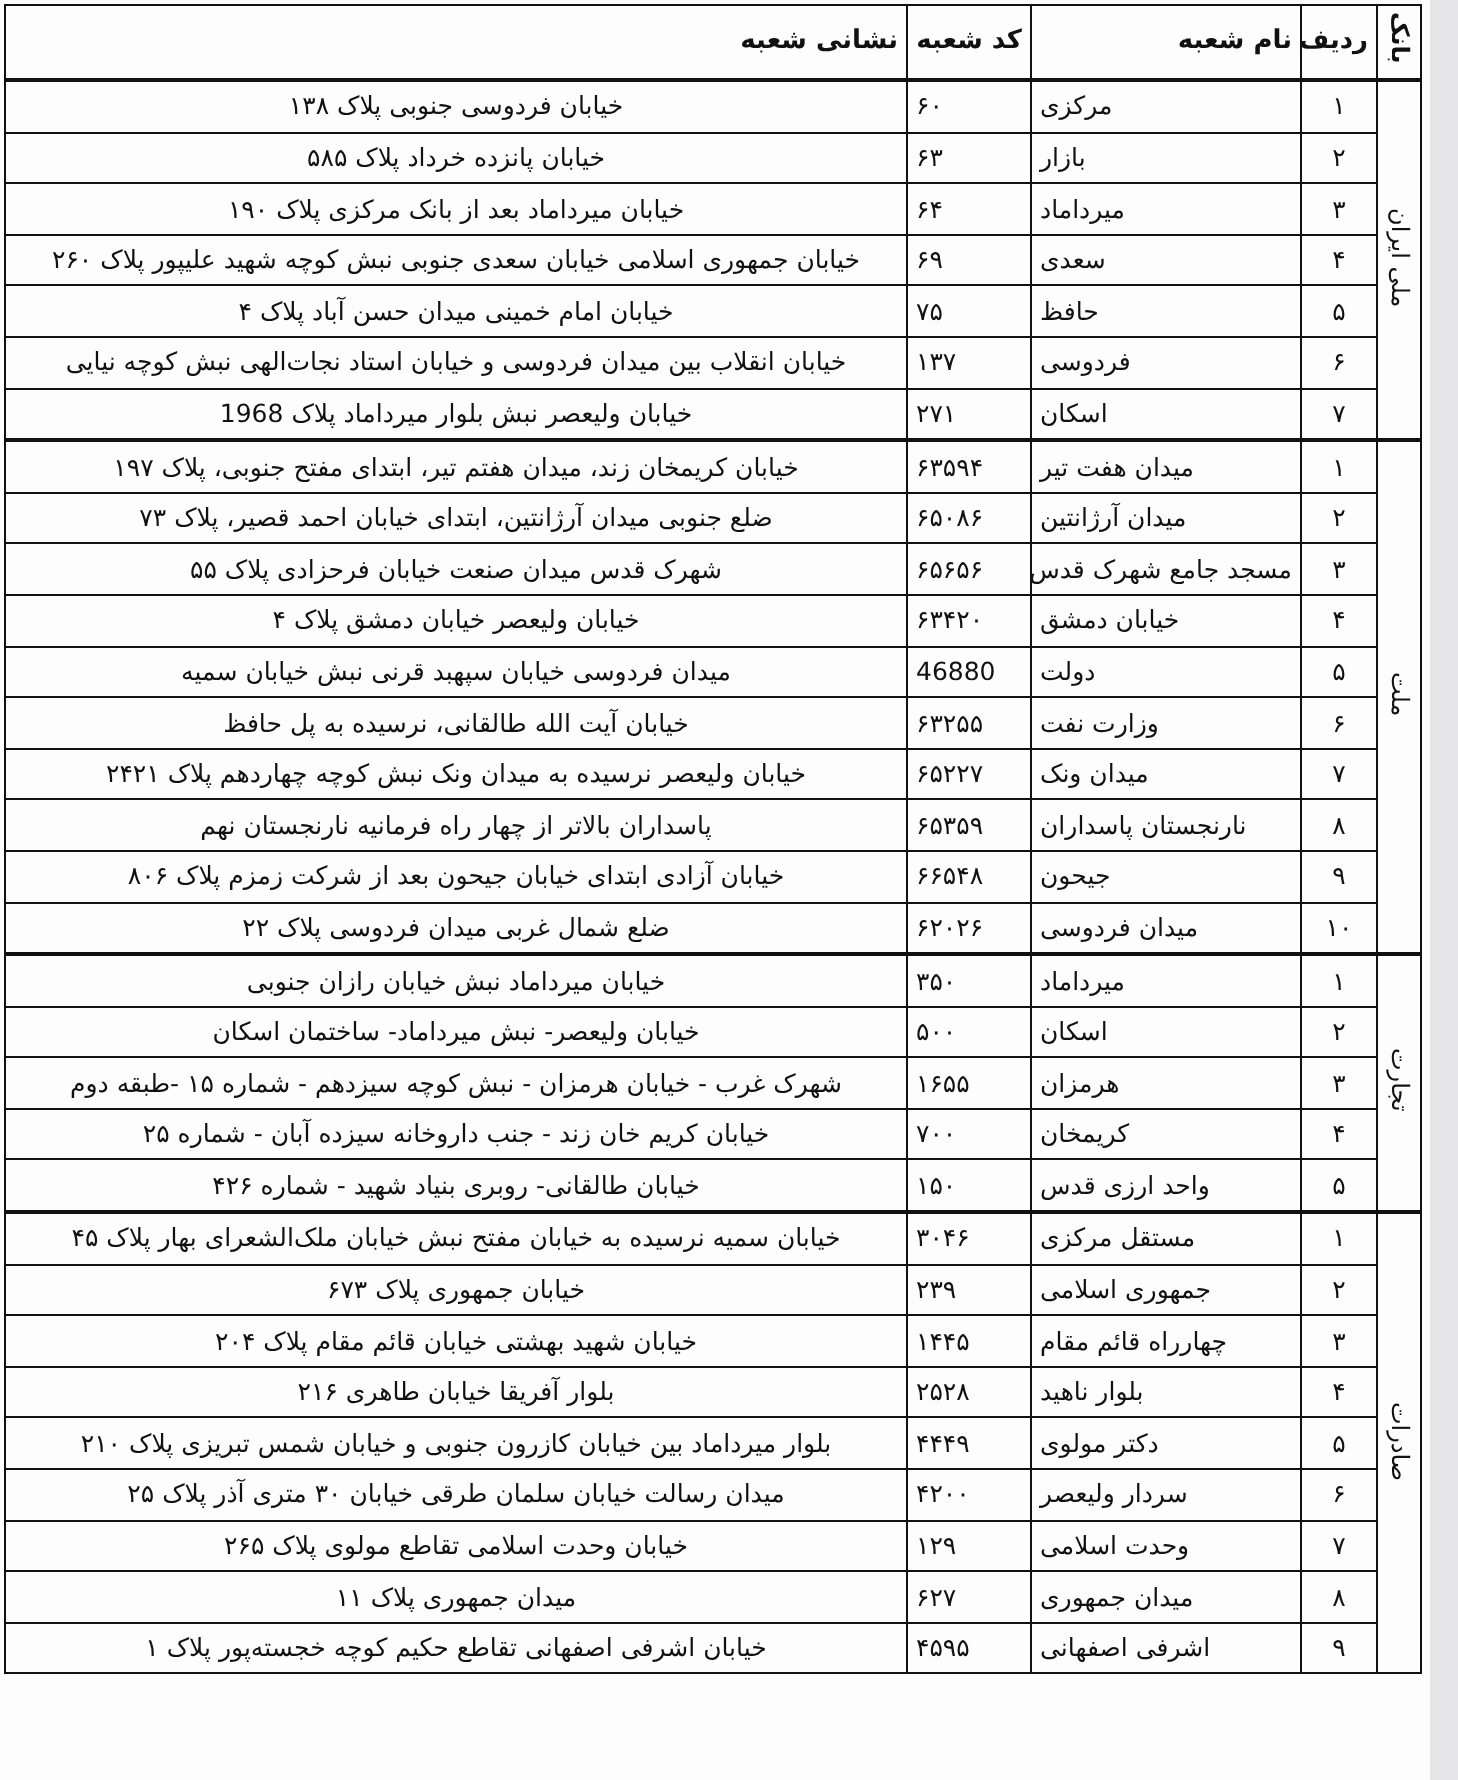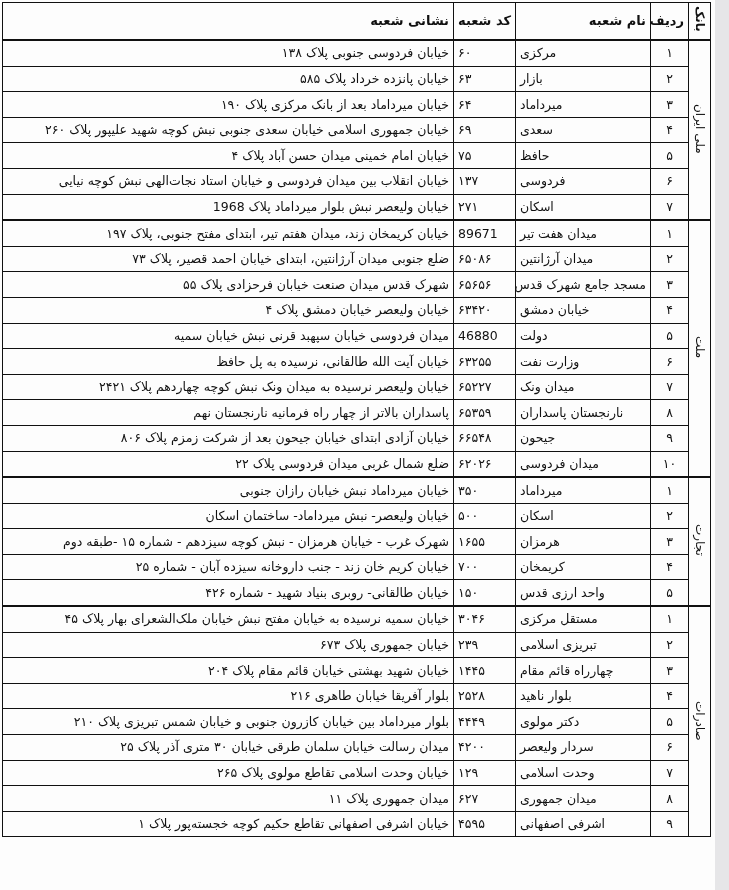--- a/index.html
+++ b/index.html
@@ -42,21 +42,21 @@
     border-bottom: 2px solid #111;
   }
   col.c-bank { width: 22px; }
   col.c-idx { width: 38px; }
   col.c-name { width: 135px; }
   col.c-code { width: 62px; }
   col.c-addr { width: auto; }
   td.idx { text-align: center; }
   td.name { text-align: left; }
   td.code { text-align: left; }
-  td.addr { text-align: right; }
+  td.addr { text-align: center; }
   td.bank {
     text-align: center; vertical-align: middle; padding: 0;
     border-right: 2px solid #111;
   }
   th.bankh { padding: 0; border-right: 2px solid #111; }
   .vert {
     display: inline-block;
     writing-mode: vertical-rl;
     font-size: 12px;
     white-space: nowrap;
@@ -126,21 +126,21 @@
         <tr>
           <td class="idx">۷</td>
           <td class="name">اسکان</td>
           <td class="code">۲۷۱</td>
           <td class="addr">خیابان ولیعصر نبش بلوار میرداماد پلاک 1968</td>
         </tr>
         <tr class="group-start">
           <td class="bank" rowspan="10"><span class="vert">ملت</span></td>
           <td class="idx">۱</td>
           <td class="name">میدان هفت تیر</td>
-          <td class="code">89671</td>
+          <td class="code">۶۳۵۹۴</td>
           <td class="addr">خیابان کریمخان زند، میدان هفتم تیر، ابتدای مفتح جنوبی، پلاک ۱۹۷</td>
         </tr>
         <tr>
           <td class="idx">۲</td>
           <td class="name">میدان آرژانتین</td>
           <td class="code">۶۵۰۸۶</td>
           <td class="addr">ضلع جنوبی میدان آرژانتین، ابتدای خیابان احمد قصیر، پلاک ۷۳</td>
         </tr>
         <tr>
           <td class="idx">۳</td>
@@ -223,21 +223,21 @@
         </tr>
         <tr class="group-start">
           <td class="bank" rowspan="9"><span class="vert">صادرات</span></td>
           <td class="idx">۱</td>
           <td class="name">مستقل مرکزی</td>
           <td class="code">۳۰۴۶</td>
           <td class="addr">خیابان سمیه نرسیده به خیابان مفتح نبش خیابان ملک‌الشعرای بهار پلاک ۴۵</td>
         </tr>
         <tr>
           <td class="idx">۲</td>
-          <td class="name">تبریزی اسلامی</td>
+          <td class="name">جمهوری اسلامی</td>
           <td class="code">۲۳۹</td>
           <td class="addr">خیابان جمهوری پلاک ۶۷۳</td>
         </tr>
         <tr>
           <td class="idx">۳</td>
           <td class="name">چهارراه قائم مقام</td>
           <td class="code">۱۴۴۵</td>
           <td class="addr">خیابان شهید بهشتی خیابان قائم مقام پلاک ۲۰۴</td>
         </tr>
         <tr>

